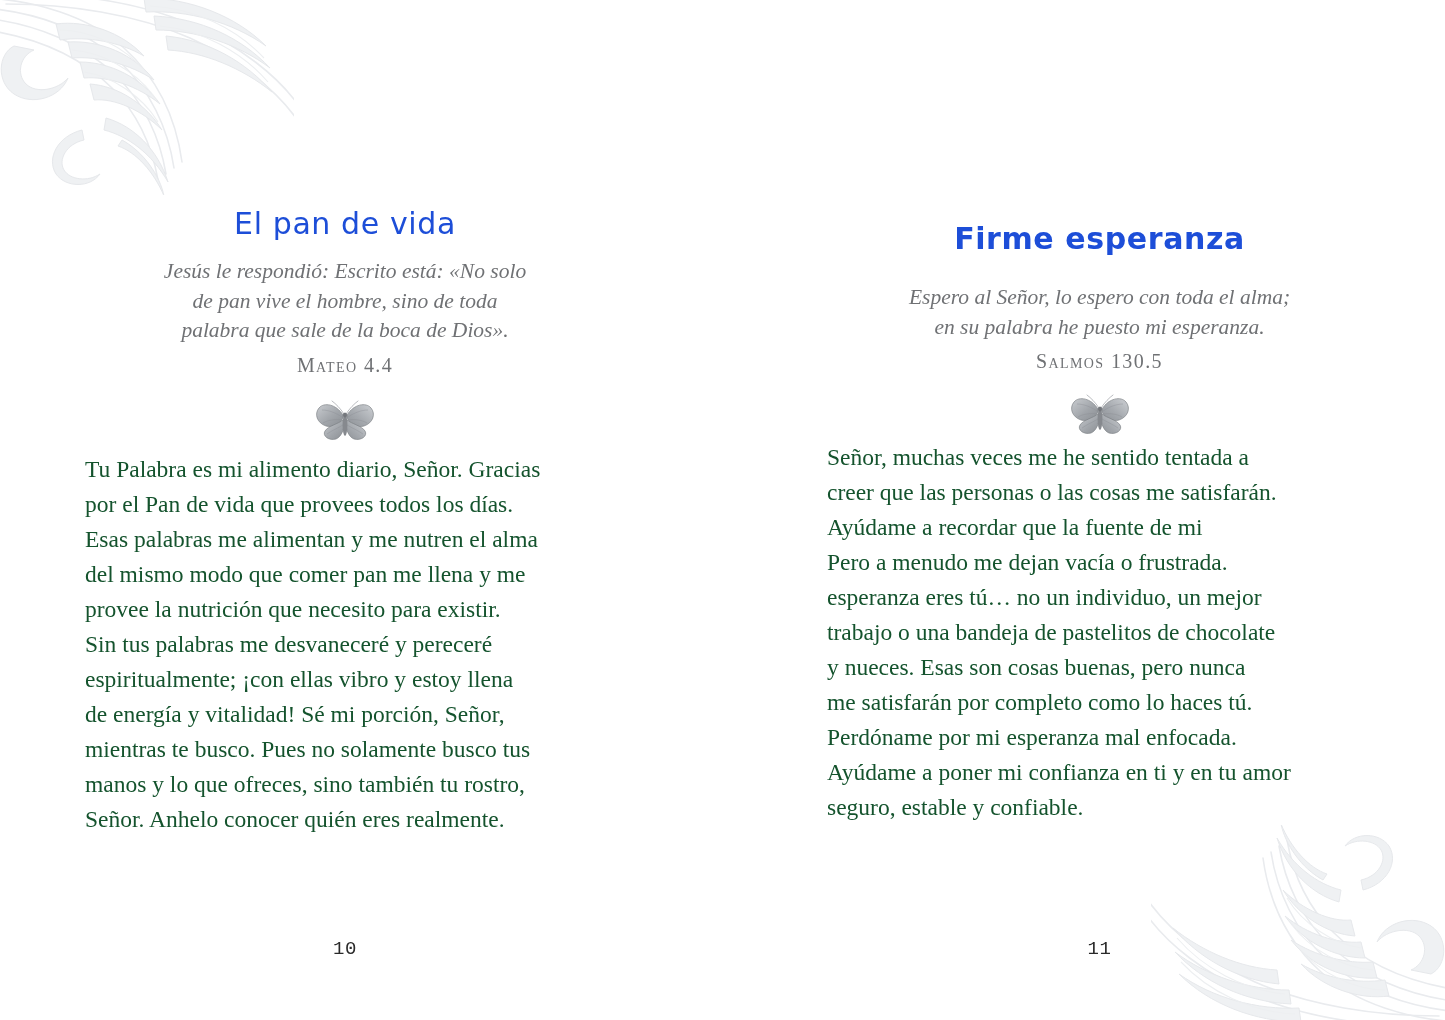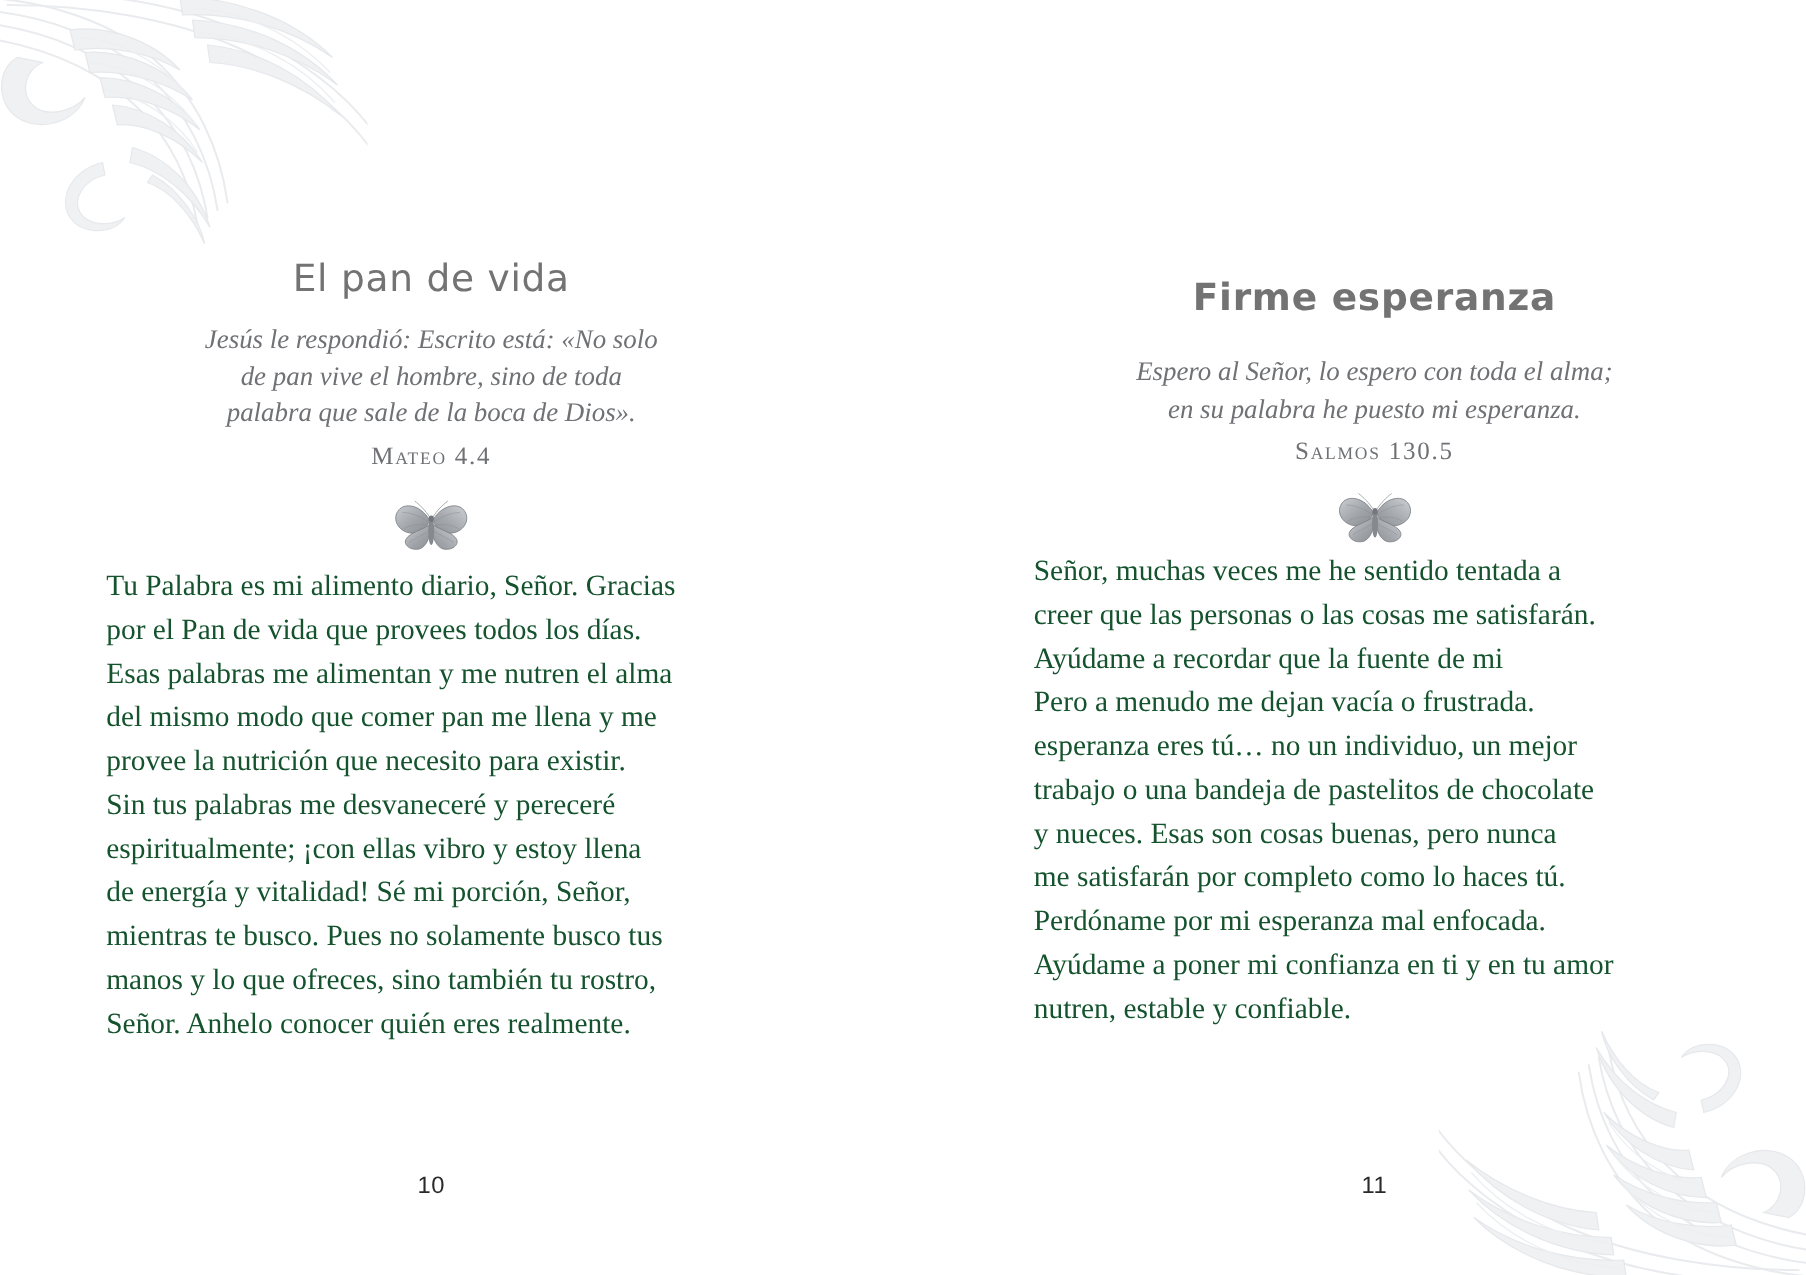--- a/index.html
+++ b/index.html
@@ -59,21 +59,21 @@
   }
   .page.left  .page-inner { left: 85px;  width: 520px; }
   .page.right .page-inner { left: 105px; width: 545px; }
 
   
   .chapter-title {
     font-family: "DejaVu Sans", "Liberation Sans", sans-serif;
     font-weight: 400;
     font-size: 30px;
     letter-spacing: 0.6px;
-    color: #737373;
+    color: #1d4ed8;
     text-align: center;
     line-height: 1.2;
     position: absolute;
     left: 0;
     width: 100%;
   }
   .page.left  .chapter-title { top: 186px; }
   .page.right .chapter-title { top: 201px; font-weight: bold; }
 
   
@@ -130,21 +130,21 @@
 
   .body-text .line { display: block; white-space: nowrap; }
 
   
   .folio {
     position: absolute;
     top: 938px;
     left: 0;
     width: 100%;
     text-align: center;
-    font-family: Liberation Sans, sans-serif;
+    font-family: Liberation Mono, monospace;
     font-size: 19px;
     color: #2a2a2a;
     letter-spacing: 0.5px;
   }
   .page.left  .folio { top: 938px; }
   .page.right .folio { top: 938px; }
 </style>
 </head>
 <body>
 
@@ -346,20 +346,20 @@
         <span class="line">Señor, muchas veces me he sentido tentada a</span>
         <span class="line">creer que las personas o las cosas me satisfarán.</span>
         <span class="line">Ayúdame a recordar que la fuente de mi</span>
         <span class="line">Pero a menudo me dejan vacía o frustrada.</span>
         <span class="line">esperanza eres tú… no un individuo, un mejor</span>
         <span class="line">trabajo o una bandeja de pastelitos de chocolate</span>
         <span class="line">y nueces. Esas son cosas buenas, pero nunca</span>
         <span class="line">me satisfarán por completo como lo haces tú.</span>
         <span class="line">Perdóname por mi esperanza mal enfocada.</span>
         <span class="line">Ayúdame a poner mi confianza en ti y en tu amor</span>
-        <span class="line">nutren, estable y confiable.</span>
+        <span class="line">seguro, estable y confiable.</span>
       </div>
 
       <div class="folio">11</div>
     </div>
   </div>
 
 </div>
 
 </body></html>

